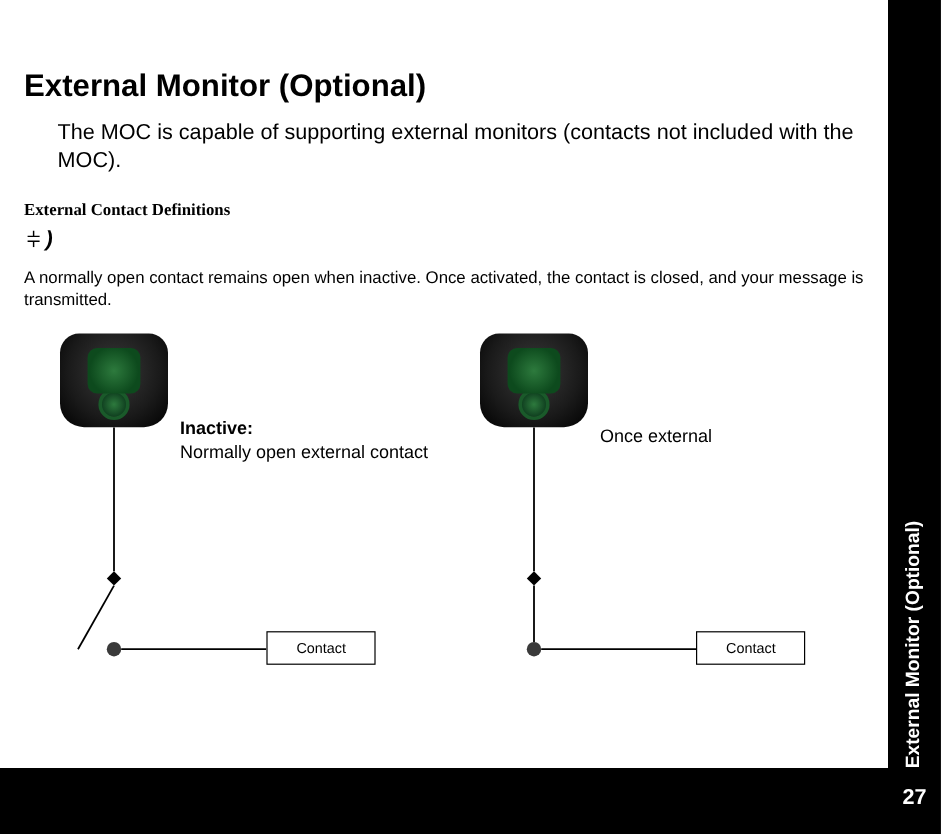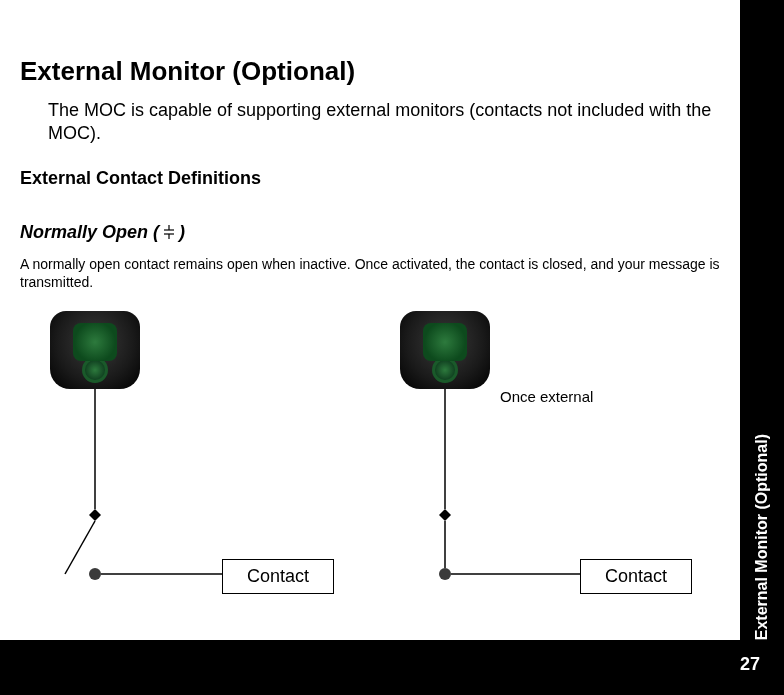--- a/index.html
+++ b/index.html
@@ -43,39 +43,41 @@
     transform: rotate(180deg);
     font-weight: bold;
     font-size: 16px;
     padding-bottom: 120px;
   }
   .page-number {
     position: absolute;
     right: 0;
     bottom: 20px;
     width: 44px;
+    text-align: center;
     color: #fff;
     font-weight: bold;
     font-size: 18px;
   }
   h1 {
     font-size: 26px;
     font-weight: bold;
     margin-bottom: 12px;
   }
   .intro {
     font-size: 18px;
     line-height: 1.3;
     margin-bottom: 22px;
     margin-left: 28px;
   }
   h2 {
-    font-size: 18px;
-    font-weight: bold;
-    margin-bottom: 33px;
+    font-size: 14px;
+    font-weight: bold;
+    margin-bottom: 5px;
+    font-family: Liberation Serif, serif;
   }
   h3 {
     font-size: 18px;
     font-style: italic;
     font-weight: bold;
     margin-bottom: 12px;
     display: flex;
     align-items: center;
     gap: 2px;
   }
@@ -149,58 +151,61 @@
     top: 78px;
     left: 0;
     width: 330px;
     height: 220px;
   }
   .contact-box {
     position: absolute;
     border: 1.5px solid #000;
     background: #fff;
     padding: 6px 24px;
-    font-size: 18px;
+    font-size: 12px;
     text-align: center;
   }
   .diagram.left .contact-box { top: 248px; left: 172px; }
   .diagram.right .contact-box { top: 248px; left: 180px; }
 </style>
 </head>
 <body>
 
 <div class="page">
 
   <h1>External Monitor (Optional)</h1>
 
   <p class="intro">The MOC is capable of supporting external monitors (contacts not included with the MOC).</p>
 
   <h2>External Contact Definitions</h2>
 
   <h3>
-    <span>Normally Open (</span>
     <span class="no-symbol">
       <svg width="14" height="14" viewBox="0 0 14 14">
         <line x1="7" y1="0" x2="7" y2="5" stroke="#000" stroke-width="1.2"></line>
         <line x1="2" y1="5" x2="12" y2="5" stroke="#000" stroke-width="1.2"></line>
         <line x1="2" y1="9" x2="12" y2="9" stroke="#000" stroke-width="1.2"></line>
         <line x1="7" y1="9" x2="7" y2="14" stroke="#000" stroke-width="1.2"></line>
       </svg>
     </span>
     <span>)</span>
   </h3>
 
   <p class="desc">A normally open contact remains open when inactive. Once activated, the contact is closed, and your message is transmitted.</p>
 
   <div class="diagrams">
 
     <div class="diagram left">
       <div class="device">
         <div class="ring"></div>
       </div>
+      <div class="caption">
+        <span class="bold">Inactive:</span><br>
+        <span>Normally open external contact</span>
+      </div>
       <svg class="wire-svg" viewBox="0 0 330 220">
 
         <line x1="45" y1="0" x2="45" y2="120" stroke="#000" stroke-width="1.5"></line>
 
         <polygon points="45,120 51,126 45,132 39,126" fill="#000"></polygon>
 
         <line x1="45" y1="132" x2="15" y2="185" stroke="#000" stroke-width="1.5"></line>
 
         <circle cx="45" cy="185" r="6" fill="#3a3a3a"></circle>
 

